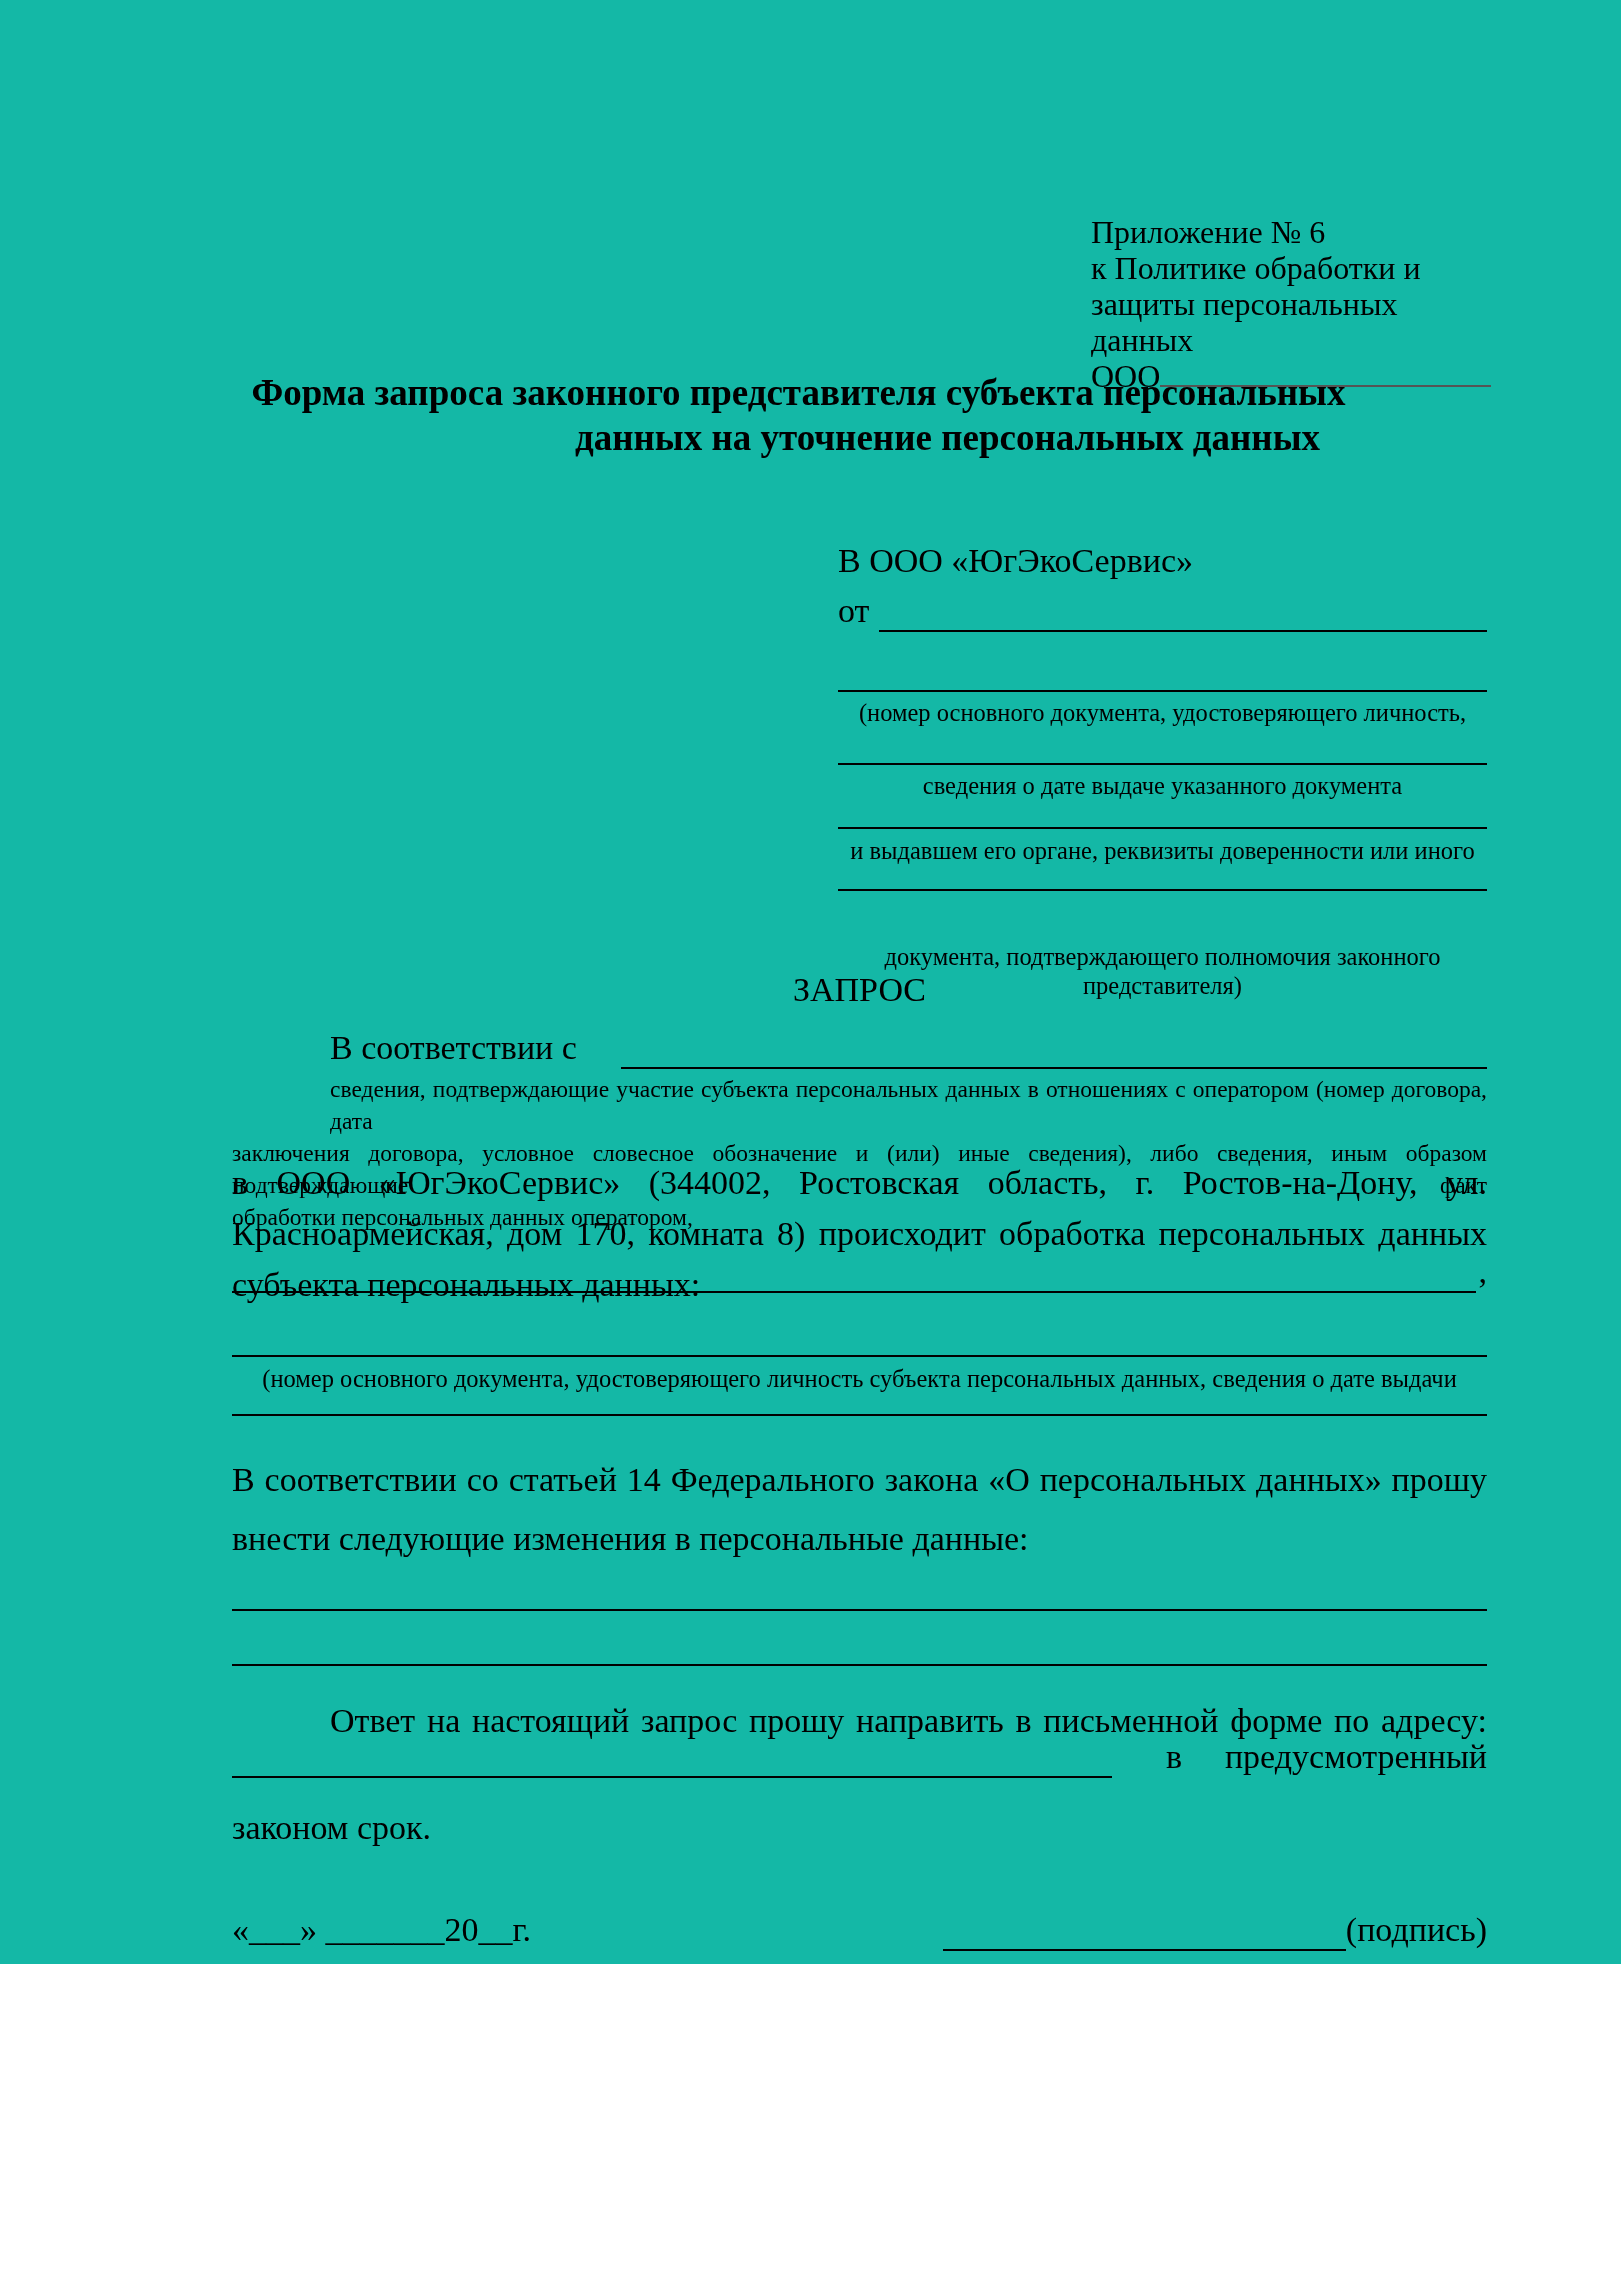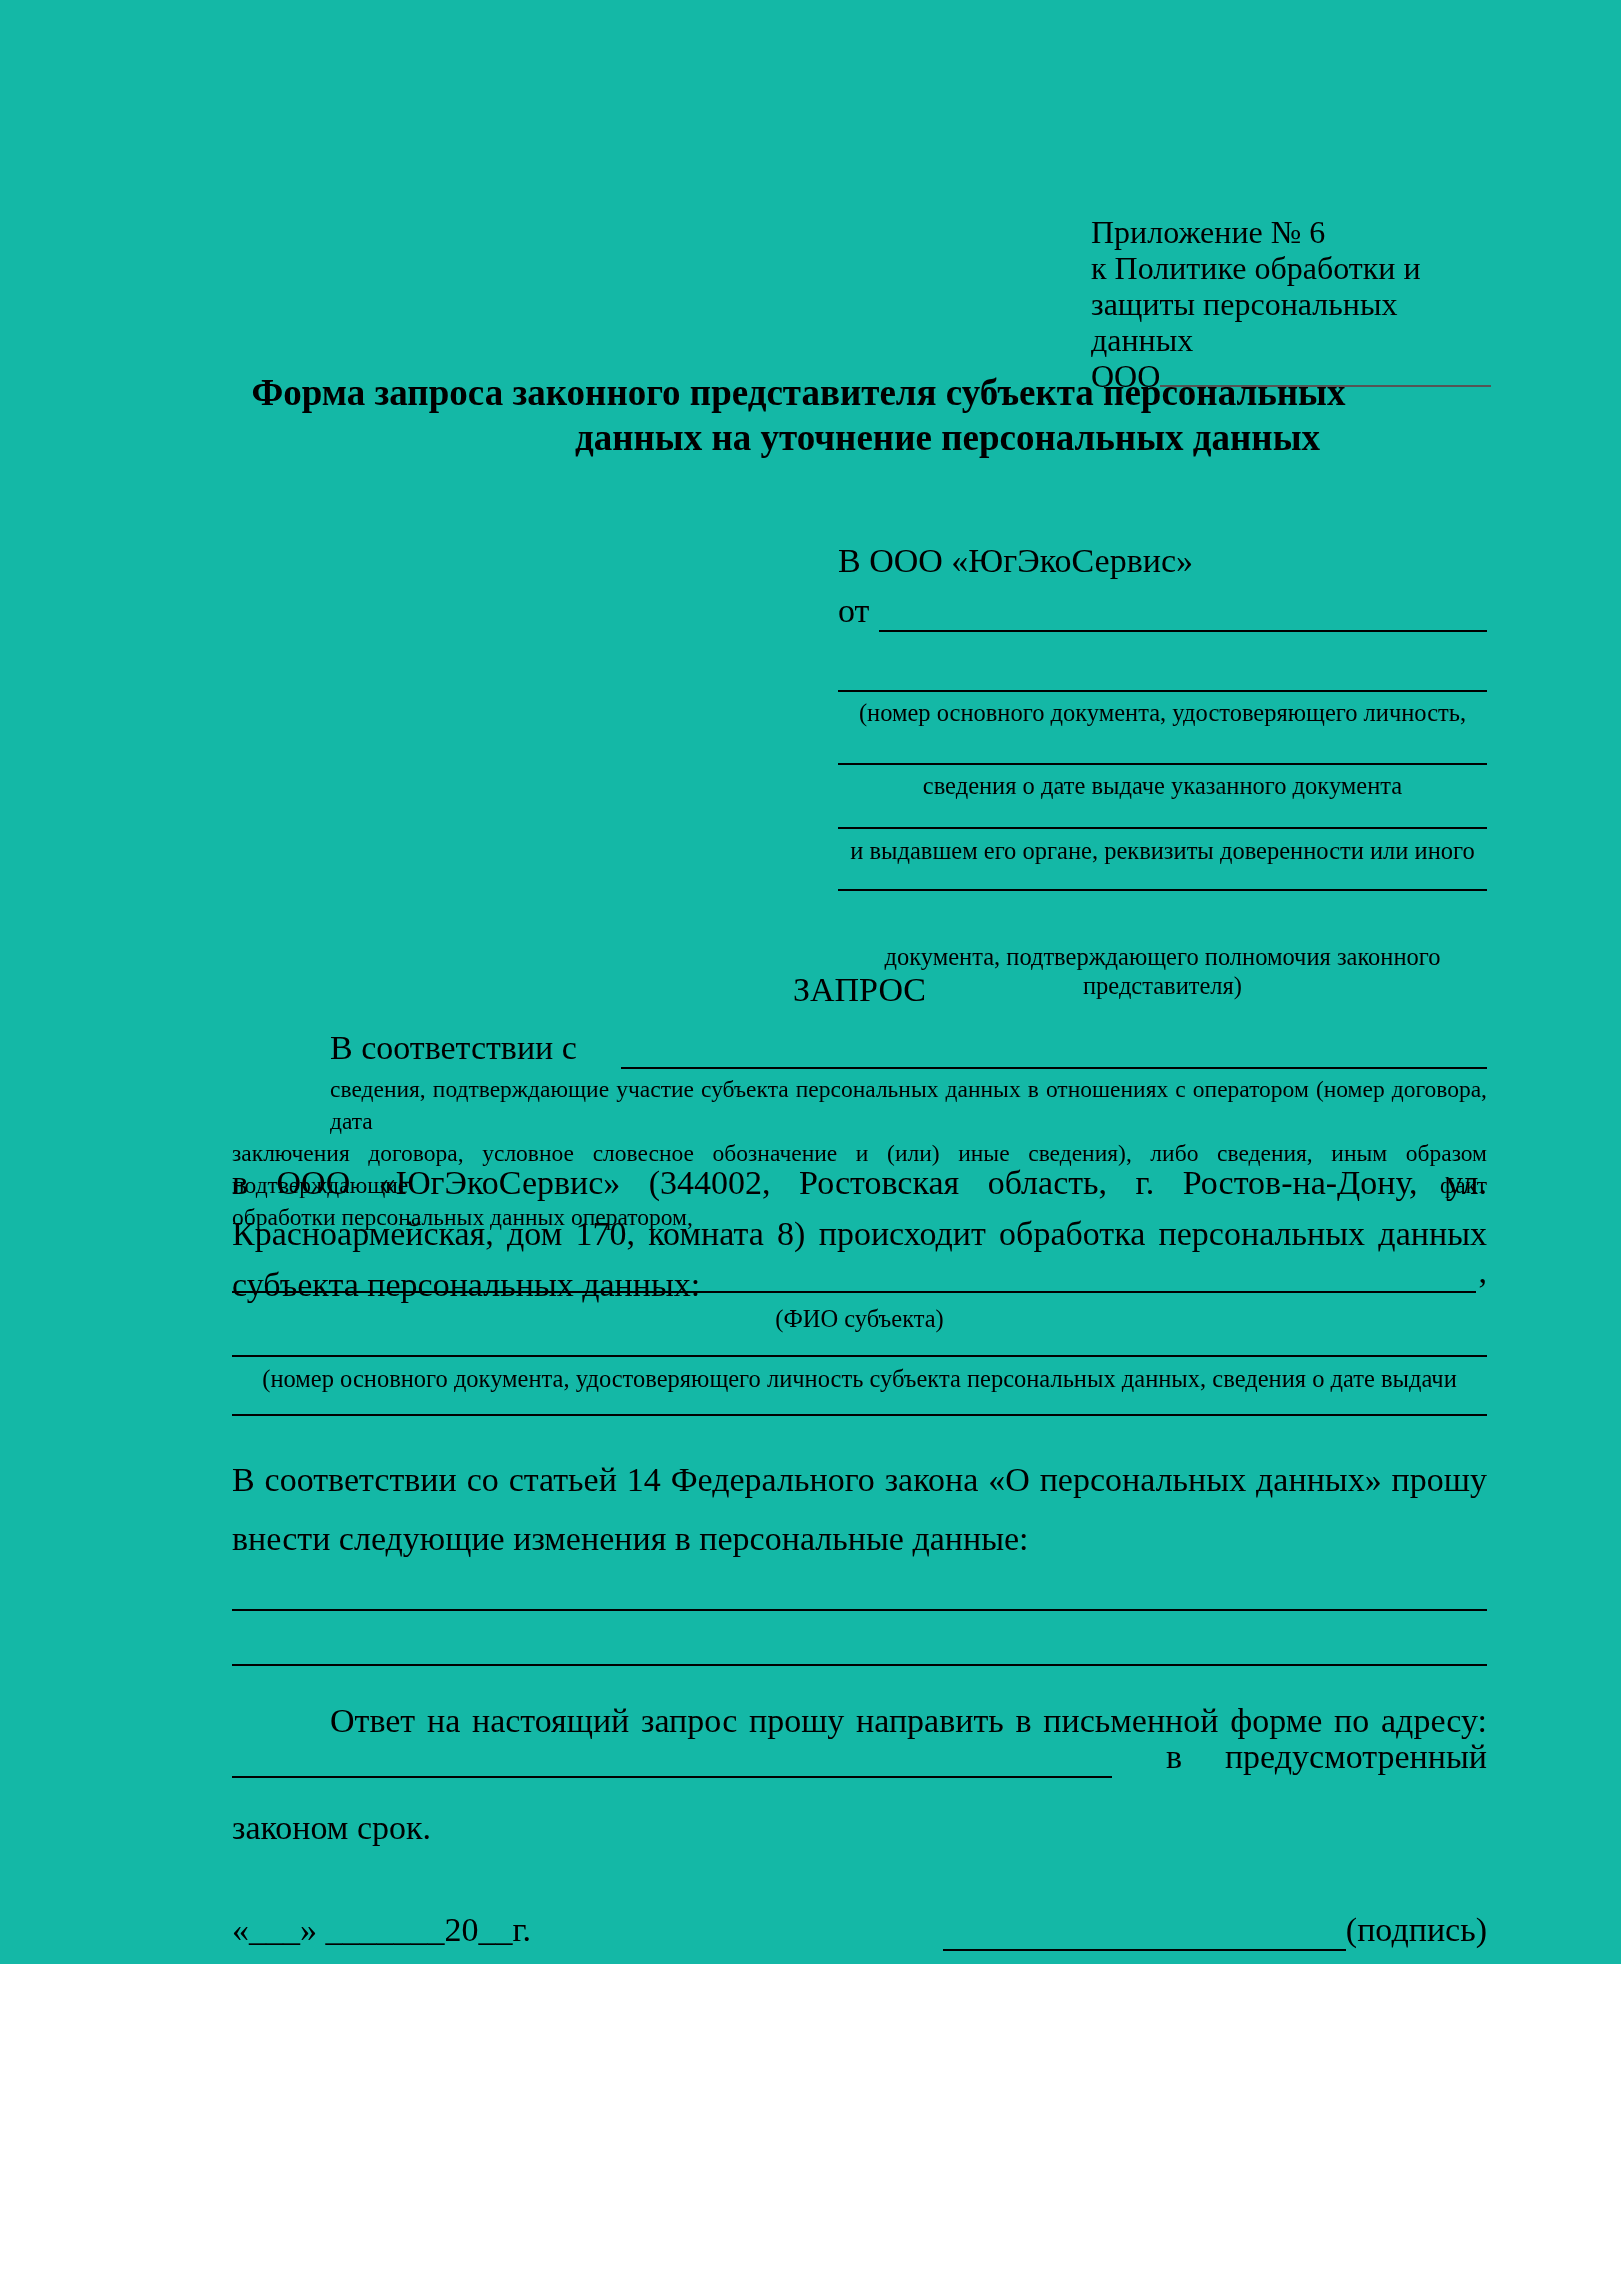--- a/index.html
+++ b/index.html
@@ -125,21 +125,20 @@
   <div class="abs content-l content-r t-body" style="top:1157px; line-height:51px;">
     <div class="justify-last">в ООО «ЮгЭкоСервис» (344002, Ростовская область, г. Ростов-на-Дону, ул.</div>
     <div class="justify-last">Красноармейская, дом 170, комната 8) происходит обработка персональных данных</div>
     <div>субъекта персональных данных:</div>
   </div>
 
   <div class="abs comma-row flexrow t-body">
     <span class="grow"></span>
     <span style="margin-left:2.9px;">,</span>
   </div>
-  <div class="abs content-l content-r center t-small" style="top:1304px;">(ФИО субъекта)</div>
 
   <div class="rule" style="left:232px; right:134px; top:1355px;"></div>
   <div class="abs content-l content-r center t-small" style="top:1364px;">(номер основного документа, удостоверяющего личность субъекта персональных данных, сведения о дате выдачи</div>
 
   <div class="rule" style="left:232px; right:134px; top:1414px;"></div>
 
   <div class="abs content-l content-r t-body" style="top:1458px; line-height:43px;">
     <div class="justify-last">В соответствии со статьей 14 Федерального закона «О персональных данных» прошу</div>
     <div style="margin-top:15.7px;">внести следующие изменения в персональные данные:</div>
   </div>

